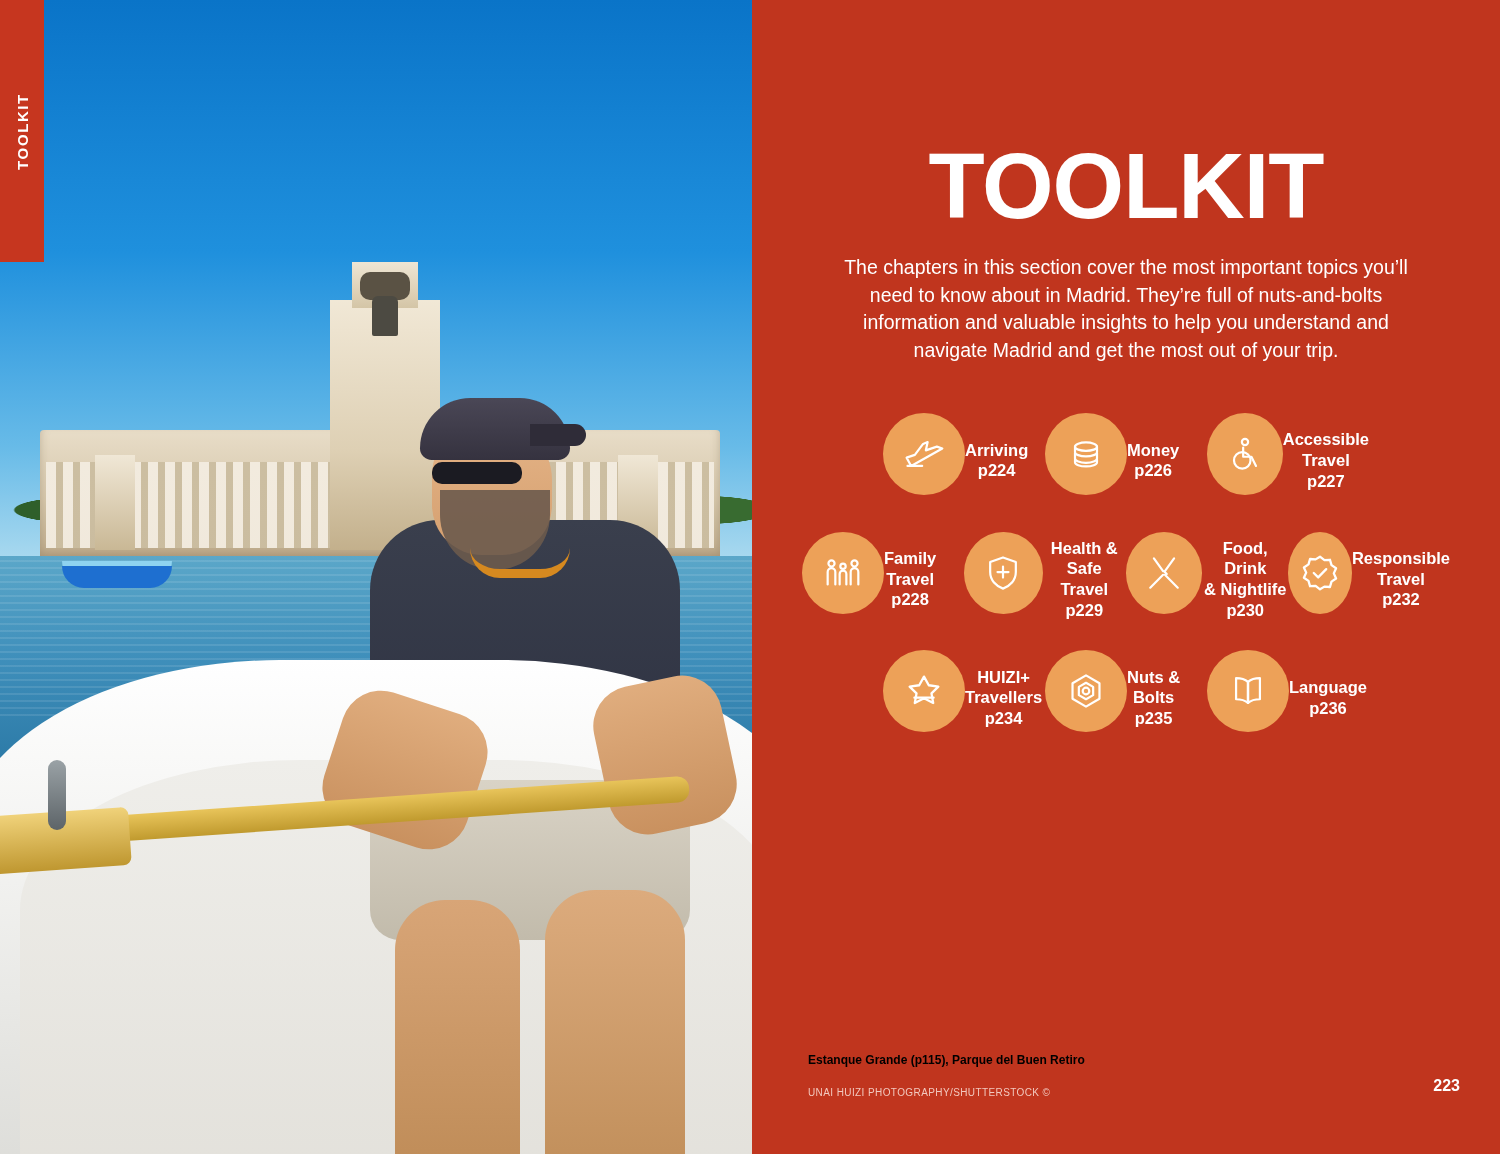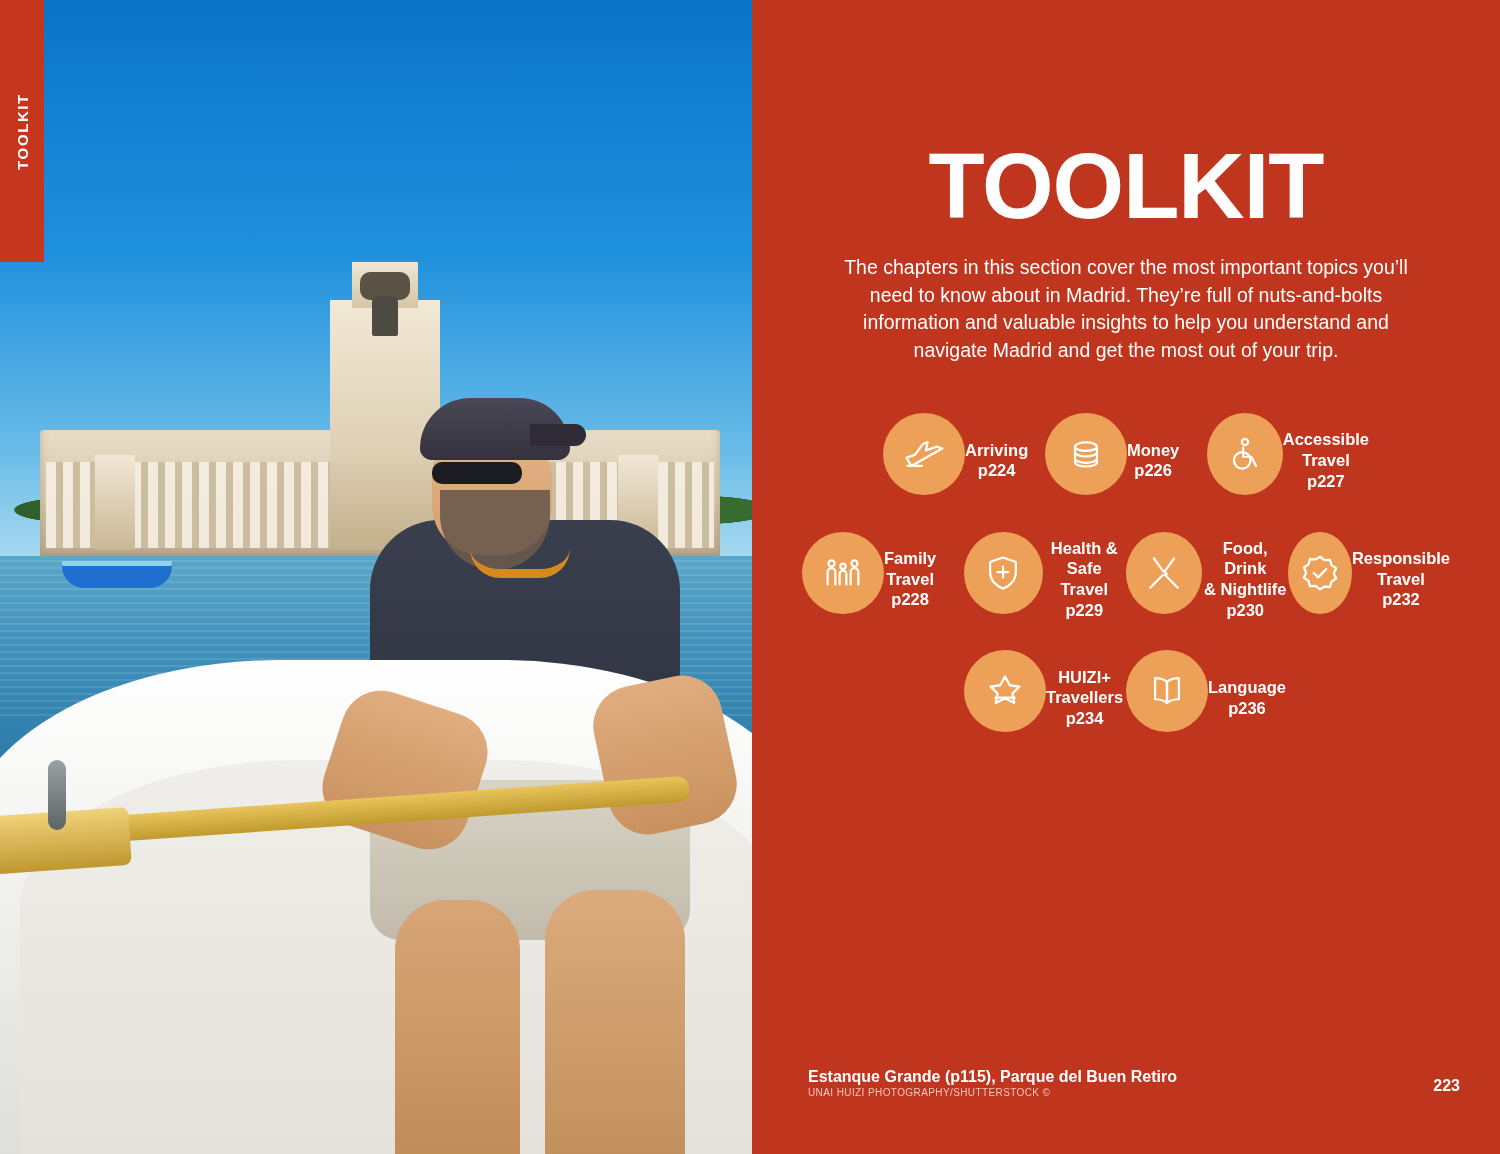--- a/index.html
+++ b/index.html
@@ -250,24 +250,24 @@
     white-space: pre-line;
     color: #ffffff;
   }
 
   .caption {
     position: absolute;
     left: 56px; bottom: 56px;
     max-width: 520px;
   }
   .caption-title {
-    font-size: 16px; font-weight: bold; color: #ffffff;
+    font-size: 12px; font-weight: bold; color: #000000;
   }
   .caption-credit {
-    margin-top: 1px;
+    margin-top: 20px;
     font-size: 10px;
     letter-spacing: .4px;
     color: #f2c9bf;
   }
   .folio {
     position: absolute;
     right: 40px; bottom: 59px;
     font-size: 16px; font-weight: bold; color: #ffffff;
   }
 </style>
@@ -422,20 +422,32 @@
             <svg width="46" height="46" viewBox="0 0 48 48" fill="none" stroke="#ffffff" stroke-width="2.4" stroke-linecap="round" stroke-linejoin="round">
               <path d="M24 9l5 9 10 1.5-7.2 7 1.8 10-9.6-5-9.6 5 1.8-10L9 19.5 19 18z"></path>
               <path d="M14 31h20"></path>
             </svg>
           </div>
           <div class="cell-label">HUIZI+
 Travellers
 p234</div>
         </div>
 
+        <div class="cell">
+          <div class="circle">
+            <svg width="44" height="44" viewBox="0 0 48 48" fill="none" stroke="#ffffff" stroke-width="2.4" stroke-linecap="round" stroke-linejoin="round">
+              <path d="M24 7l14.7 8.5v17L24 41 9.3 32.5v-17z"></path>
+              <path d="M24 15l7.8 4.5v9L24 33l-7.8-4.5v-9z"></path>
+              <circle cx="24" cy="24" r="3.6"></circle>
+            </svg>
+          </div>
+          <div class="cell-label">Nuts &amp;
+Bolts
+p235</div>
+        </div>
 
         <div class="cell">
           <div class="circle">
             <svg width="44" height="44" viewBox="0 0 48 48" fill="none" stroke="#ffffff" stroke-width="2.4" stroke-linecap="round" stroke-linejoin="round">
               <path d="M24 14c-3.5-3-8-4-13-4v23c5 0 9.5 1 13 4z"></path>
               <path d="M24 14c3.5-3 8-4 13-4v23c-5 0-9.5 1-13 4z"></path>
               <path d="M24 14v23"></path>
             </svg>
           </div>
           <div class="cell-label">Language

